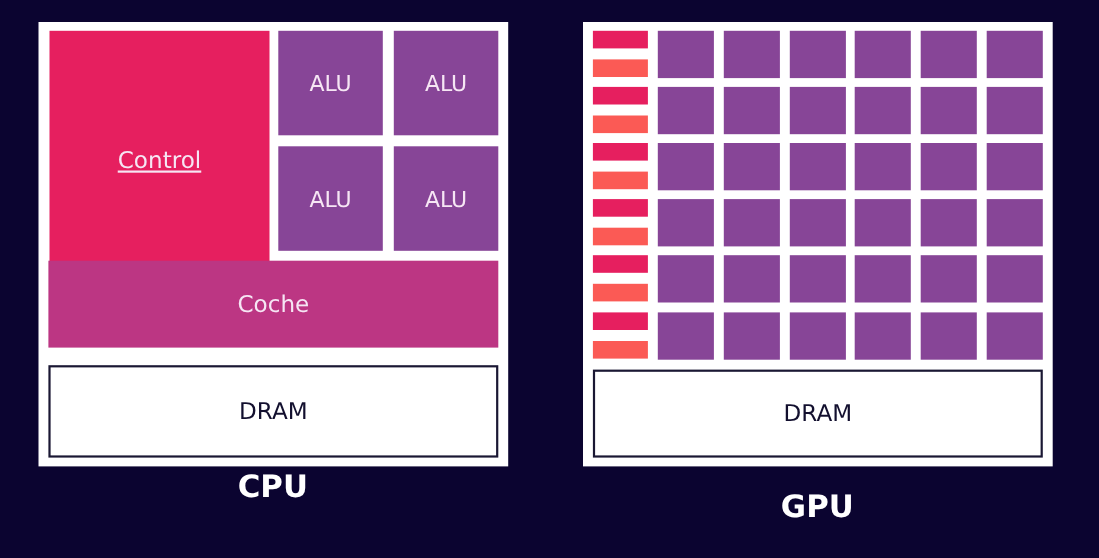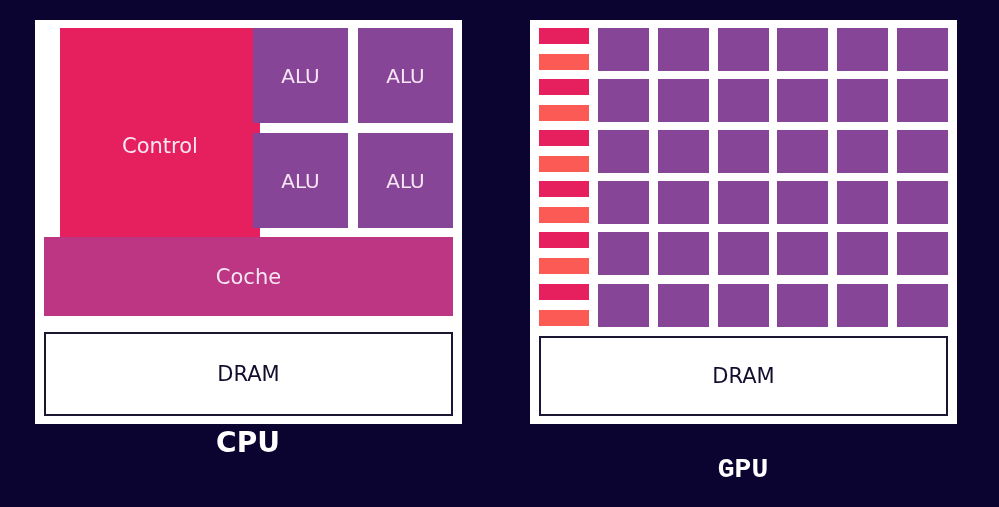--- a/index.html
+++ b/index.html
@@ -11,21 +11,21 @@
   .cache{background:#bc3683;font-size:21px;}
   .dram{background:#ffffff;border:2px solid #1a1733;color:#120f2e;font-size:21px;}
   .cell{position:absolute;background:#874597;}
   .bar{position:absolute;}
   .caption{position:absolute;color:#ffffff;font-weight:bold;font-size:28px;text-align:center;width:200px;}
 </style>
 </head>
 <body>
 
 <div class="panel" style="left:35px;top:20px;width:427px;height:404px;">
-  <div class="blk control" style="left:25px;top:8px;width:200px;height:236px;">Control</div>
+  <div class="blk control" style="left:10px;top:8px;width:200px;height:236px;text-decoration:underline;">Control</div>
   <div class="blk alu" style="left:218px;top:8px;width:95px;height:95px;">ALU</div>
   <div class="blk alu" style="left:323px;top:8px;width:95px;height:95px;">ALU</div>
   <div class="blk alu" style="left:218px;top:113px;width:95px;height:95px;">ALU</div>
   <div class="blk alu" style="left:323px;top:113px;width:95px;height:95px;">ALU</div>
   <div class="blk cache" style="left:9px;top:217px;width:409px;height:79px;">Coche</div>
   <div class="blk dram" style="left:9px;top:312px;width:409px;height:84px;">DRAM</div>
 </div>
 
 <div class="panel" style="left:530px;top:20px;width:427px;height:404px;" id="gpu-panel">
   <div class="blk dram" style="left:9px;top:316px;width:409px;height:80px;">DRAM</div>
@@ -73,13 +73,13 @@
     <div class="bar" style="left: 9px; top: 290px; width: 50px; height: 16px; background: rgb(251, 90, 85);"></div>
     <div class="cell" style="left: 68px; top: 264px; width: 51px; height: 43px;"></div>
     <div class="cell" style="left: 128px; top: 264px; width: 51px; height: 43px;"></div>
     <div class="cell" style="left: 188px; top: 264px; width: 51px; height: 43px;"></div>
     <div class="cell" style="left: 247px; top: 264px; width: 51px; height: 43px;"></div>
     <div class="cell" style="left: 307px; top: 264px; width: 51px; height: 43px;"></div>
     <div class="cell" style="left: 367px; top: 264px; width: 51px; height: 43px;"></div>
   </div>
 
 <div class="caption" style="left:148px;top:426px;">CPU</div>
-<div class="caption" style="left:643px;top:454px;font-family:Liberation Mono, monospace;">GPU</div>
+<div class="caption" style="left:643px;top:444px;">GPU</div>
 
 </body></html>

